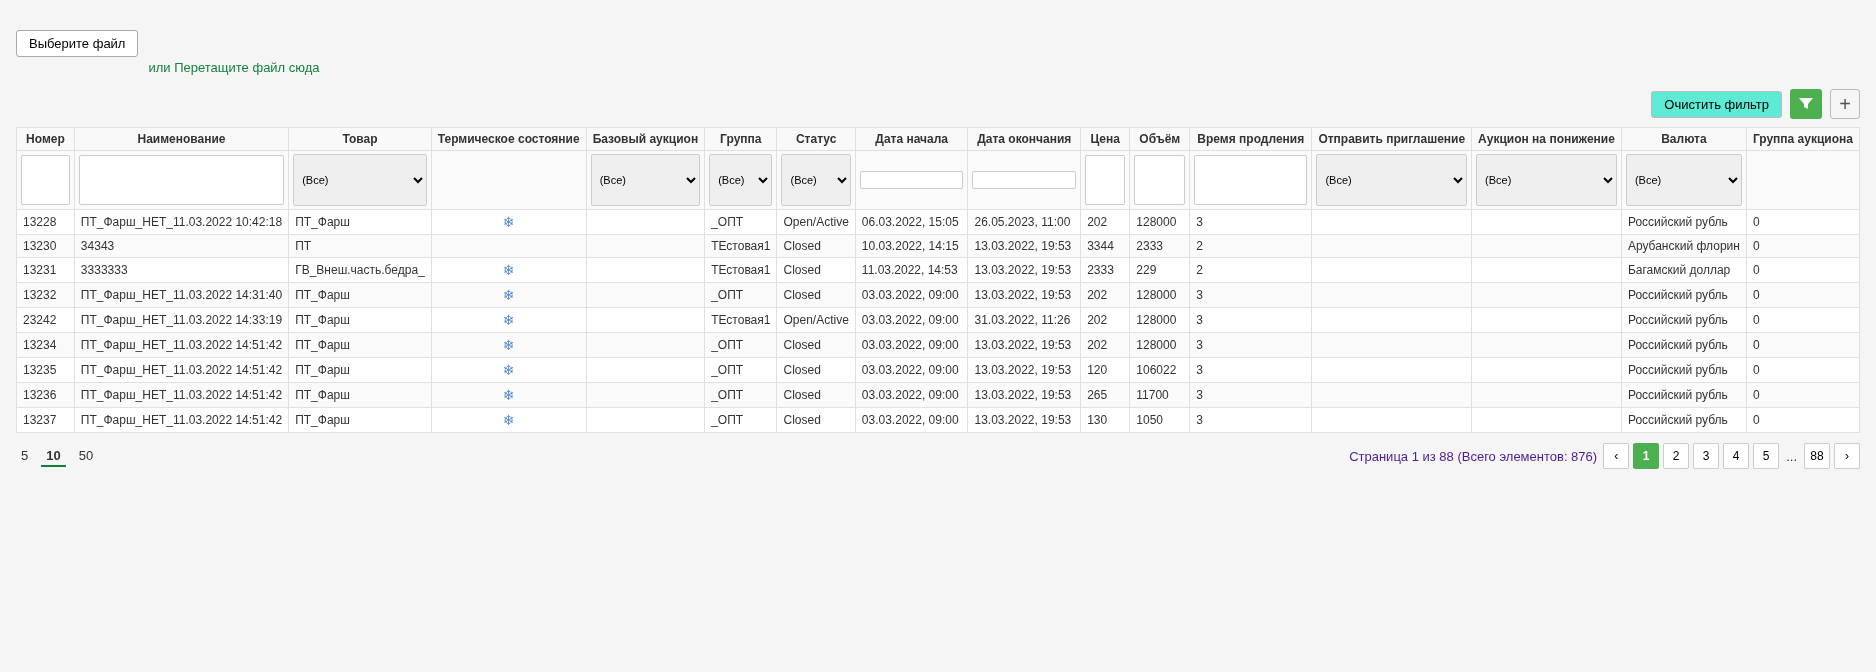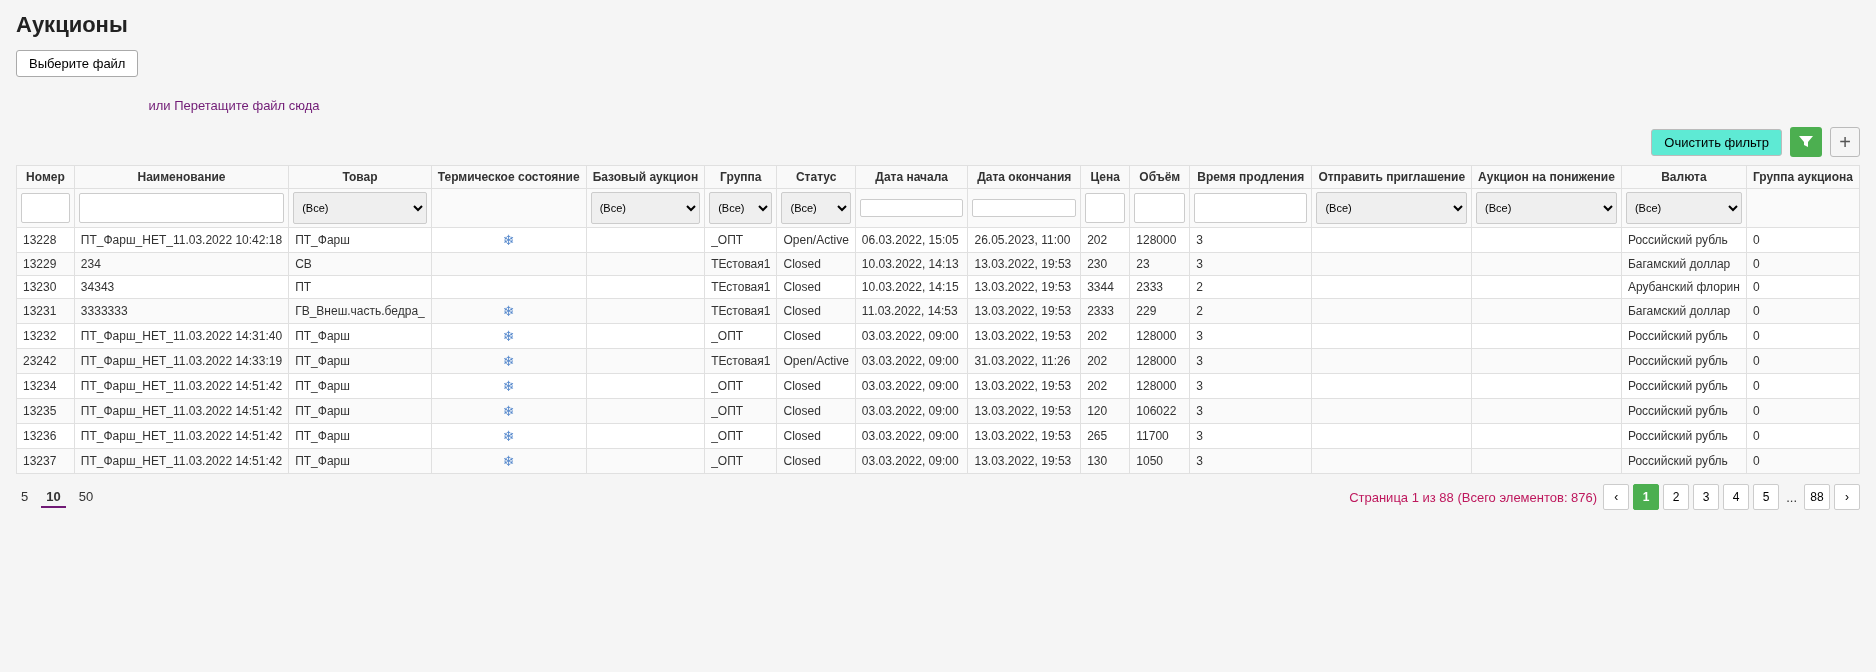--- a/index.html
+++ b/index.html
@@ -1,50 +1,49 @@
 <!DOCTYPE html>
 <html><head>
   <meta charset="utf-8">
   <style>
     * { box-sizing: border-box; margin: 0; padding: 0; }
     body { font-family: Arial, sans-serif; font-size: 13px; background: #f5f5f5; color: #333; }
     .page { padding: 12px 16px; }
     h1 { font-size: 22px; font-weight: bold; margin-bottom: 12px; color: #222; }
-    .upload-bar { display: flex; align-items: flex-start; gap: 10px; margin-bottom: 14px; }
+    .upload-bar { display: flex; align-items: center; gap: 10px; margin-bottom: 14px; }
     .upload-bar button { padding: 5px 12px; border: 1px solid #aaa; background: #fff; cursor: pointer; border-radius: 3px; font-size: 13px; }
-    .upload-bar span { color: #701a75; font-size: 13px; margin-top: 48px; }
+    .upload-bar span { color: #15803d; font-size: 13px; margin-top: 48px; }
     .toolbar { display: flex; justify-content: flex-end; align-items: center; gap: 8px; margin-bottom: 8px; }
     .clear-filter-btn { padding: 5px 12px; border: 1px solid #bbb; background: #5eead4; cursor: pointer; border-radius: 3px; font-size: 13px; }
     .filter-btn { width: 32px; height: 30px; background: #4caf50; border: none; border-radius: 3px; cursor: pointer; display: flex; align-items: center; justify-content: center; color: #fff; font-size: 16px; }
     .add-btn { width: 30px; height: 30px; background: none; border: 1px solid #bbb; border-radius: 3px; cursor: pointer; font-size: 20px; color: #555; display: flex; align-items: center; justify-content: center; }
     .table-wrap { overflow-x: auto; }
     table { width: 100%; border-collapse: collapse; background: #fff; font-size: 12px; }
     th, td { border: 1px solid #e0e0e0; padding: 4px 6px; white-space: nowrap; }
     th { background: #f9f9f9; font-weight: bold; color: #333; vertical-align: bottom; }
     th .col-label { font-size: 12px; margin-top: 16px; }
     tr:nth-child(even) td { background: #fafafa; }
     .filter-row td { background: #fff; padding: 3px 4px; }
-    .filter-row input, .filter-row select { width: 100%; border: 1px solid #ccc; padding: 8px 4px; font-size: 11px; border-radius: 2px; }
+    .filter-row input, .filter-row select { width: 100%; border: 1px solid #ccc; padding: 18px 4px; font-size: 11px; border-radius: 2px; }
     .filter-row .date-input { width: 100%; border: 1px solid #ccc; padding: 2px 4px; font-size: 11px; border-radius: 2px; }
     .icon-snowflake { color: #5588cc; font-size: 14px; }
     .pagination { display: flex; align-items: center; justify-content: flex-end; gap: 6px; margin-top: 10px; font-size: 13px; }
     .pagination .page-sizes { display: flex; gap: 8px; margin-right: auto; }
     .pagination .page-sizes span { cursor: pointer; padding: 2px 5px; }
-    .pagination .page-sizes span.active { font-weight: bold; border-bottom: 2px solid #701a75; }
-    .pagination .page-info { color: #be185d; }
+    .pagination .page-sizes span.active { font-weight: bold; border-bottom: 2px solid #15803d; }
+    .pagination .page-info { color: #4c1d95; }
     .pagination .page-nav { display: flex; align-items: center; gap: 4px; }
     .pagination .page-nav button { border: 1px solid #ccc; background: #fff; width: 26px; height: 26px; cursor: pointer; border-radius: 2px; font-size: 12px; }
     .pagination .page-nav button.active { background: #4caf50; color: #fff; border-color: #4caf50; font-weight: bold; }
     .pagination .page-nav .dots { padding: 0 3px; }
   </style>
 </head>
 <body>
 
 <div class="page">
-  <h1>Аукционы</h1>
 
   <div class="upload-bar">
     <button>Выберите файл</button>
     <span>или Перетащите файл сюда</span>
   </div>
 
   <div class="toolbar">
     <button class="clear-filter-btn">Очистить фильтр</button>
     <button class="filter-btn">
       <svg width="16" height="16" viewBox="0 0 16 16" fill="white">
@@ -135,38 +134,20 @@
     <td>26.05.2023, 11:00</td>
     <td>202</td>
     <td>128000</td>
     <td>3</td>
     <td></td>
     <td></td>
     <td>Российский рубль</td>
     <td>0</td>
   </tr>
           <tr>
-    <td>13229</td>
-    <td>234</td>
-    <td>СВ</td>
-    <td style="text-align:center"></td>
-    <td></td>
-    <td>ТЕстовая1</td>
-    <td>Closed</td>
-    <td>10.03.2022, 14:13</td>
-    <td>13.03.2022, 19:53</td>
-    <td>230</td>
-    <td>23</td>
-    <td>3</td>
-    <td></td>
-    <td></td>
-    <td>Багамский доллар</td>
-    <td>0</td>
-  </tr>
-          <tr>
     <td>13230</td>
     <td>34343</td>
     <td>ПТ</td>
     <td style="text-align:center"></td>
     <td></td>
     <td>ТЕстовая1</td>
     <td>Closed</td>
     <td>10.03.2022, 14:15</td>
     <td>13.03.2022, 19:53</td>
     <td>3344</td>

